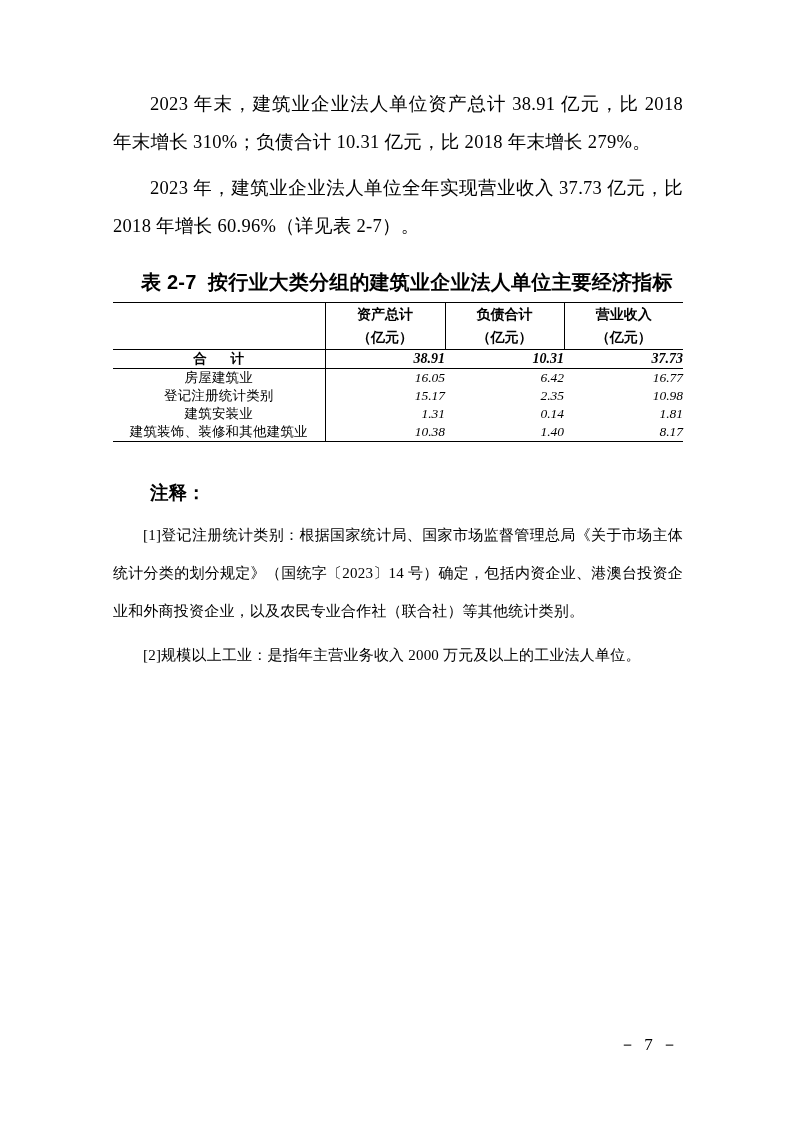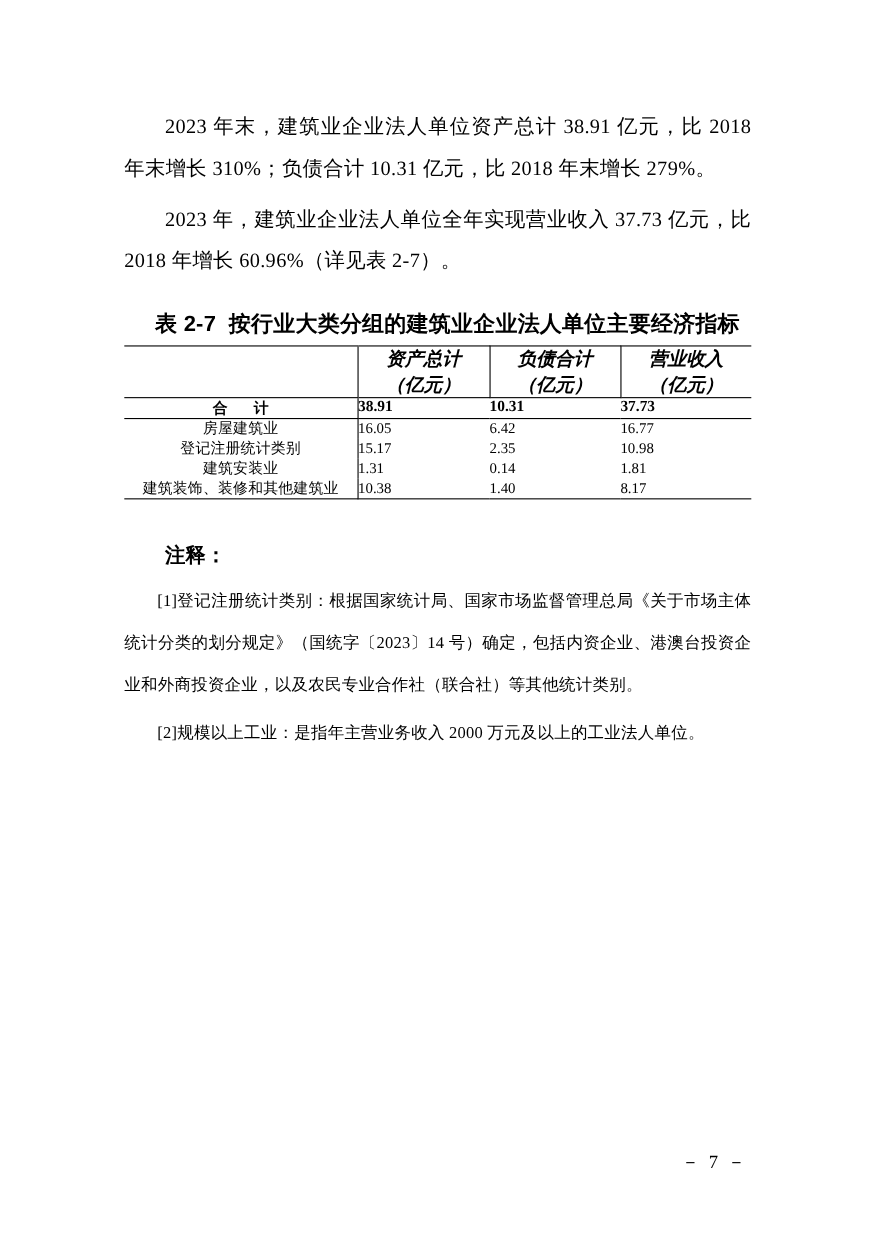--- a/index.html
+++ b/index.html
@@ -11,21 +11,21 @@
     height: 1122px;
     background: #ffffff;
     font-family: "Liberation Serif", "DejaVu Serif", serif;
     color: #000000;
     position: relative;
     overflow: hidden;
   }
   .page {
     position: absolute;
     left: 0;
-    top: 12px;
+    top: 0;
     width: 793px;
     height: 950px;
   }
   .content {
     position: absolute;
     left: 113px;
     top: 85px;
     width: 570px;
   }
   p.para {
@@ -70,25 +70,24 @@
     padding: 0;
     vertical-align: middle;
   }
   .top-line td, .top-line th {
     border-top: 1.6px solid #000;
   }
   .hdr th {
     border-bottom: 1px solid #000;
     font-weight: bold;
     font-family: "Liberation Sans", "DejaVu Sans", sans-serif;
-    font-size: 17px;
+    font-size: 14px;
     text-align: center;
     line-height: 23px;
     padding: 3px 0 4px 0;
-    font-style: italic;
   }
   .hdr th.vline { border-left: 1px solid #000; border-right: 1px solid #000; }
   .hdr th.vline2 { border-right: 1px solid #000; }
   .hdr th .l2 { display: block; }
 
   .total-row td {
     font-weight: bold;
     font-family: "Liberation Sans", "DejaVu Sans", sans-serif;
     font-size: 14px;
     border-bottom: 1px solid #000;
@@ -105,22 +104,24 @@
   }
   td.lbl {
     text-align: center;
     padding-left: 6px;
     border-right: 1px solid #000;
     font-family: "Liberation Sans", "DejaVu Sans", sans-serif;
     font-size: 13.5px;
     letter-spacing: 0.2px;
   }
   td.val {
+    text-align: right;
     padding-right: 8px;
     font-family: "Liberation Serif", "DejaVu Serif", serif;
+    font-style: italic;
   }
   .bottom-line td {
     border-bottom: 1.6px solid #000;
   }
 
   
   .notes {
     margin-top: 34px;
   }
   .notes-title {

